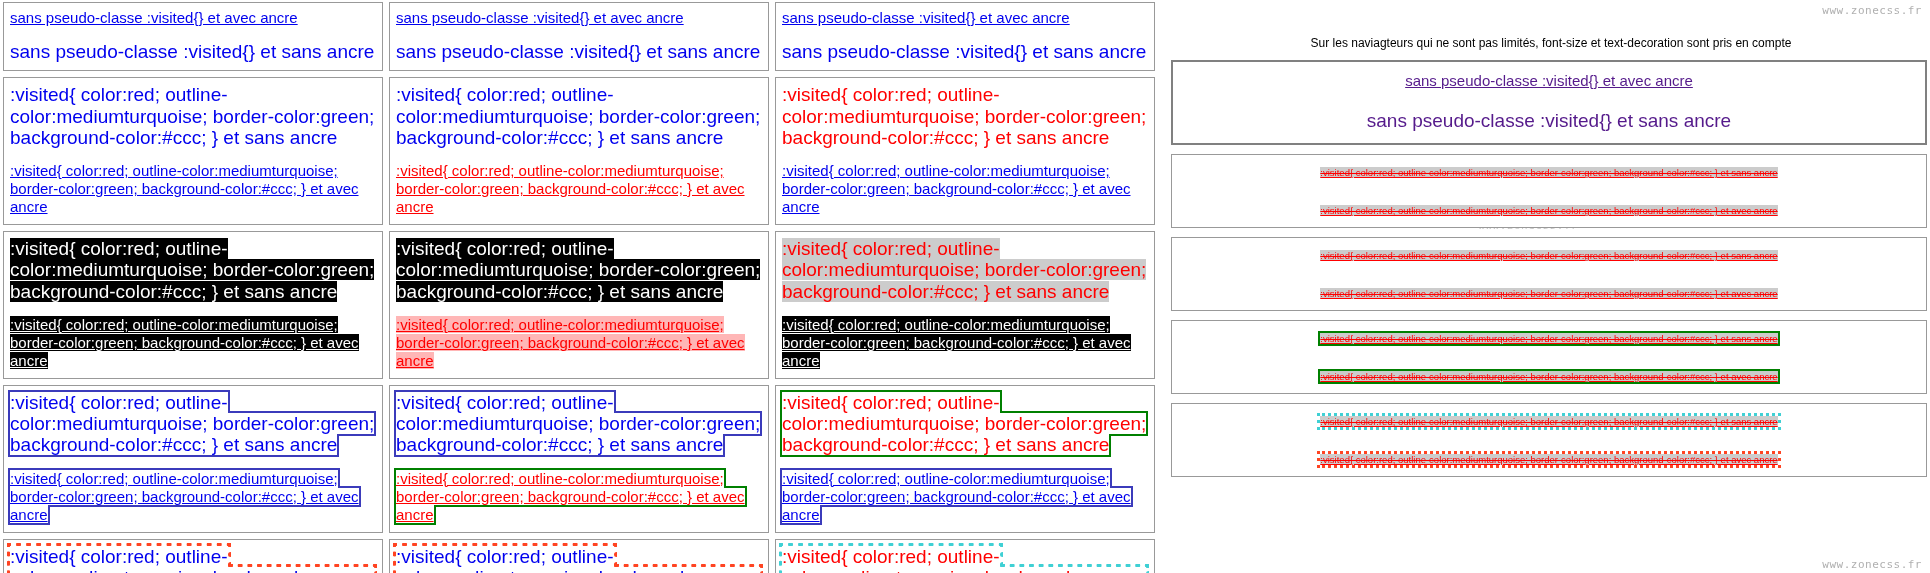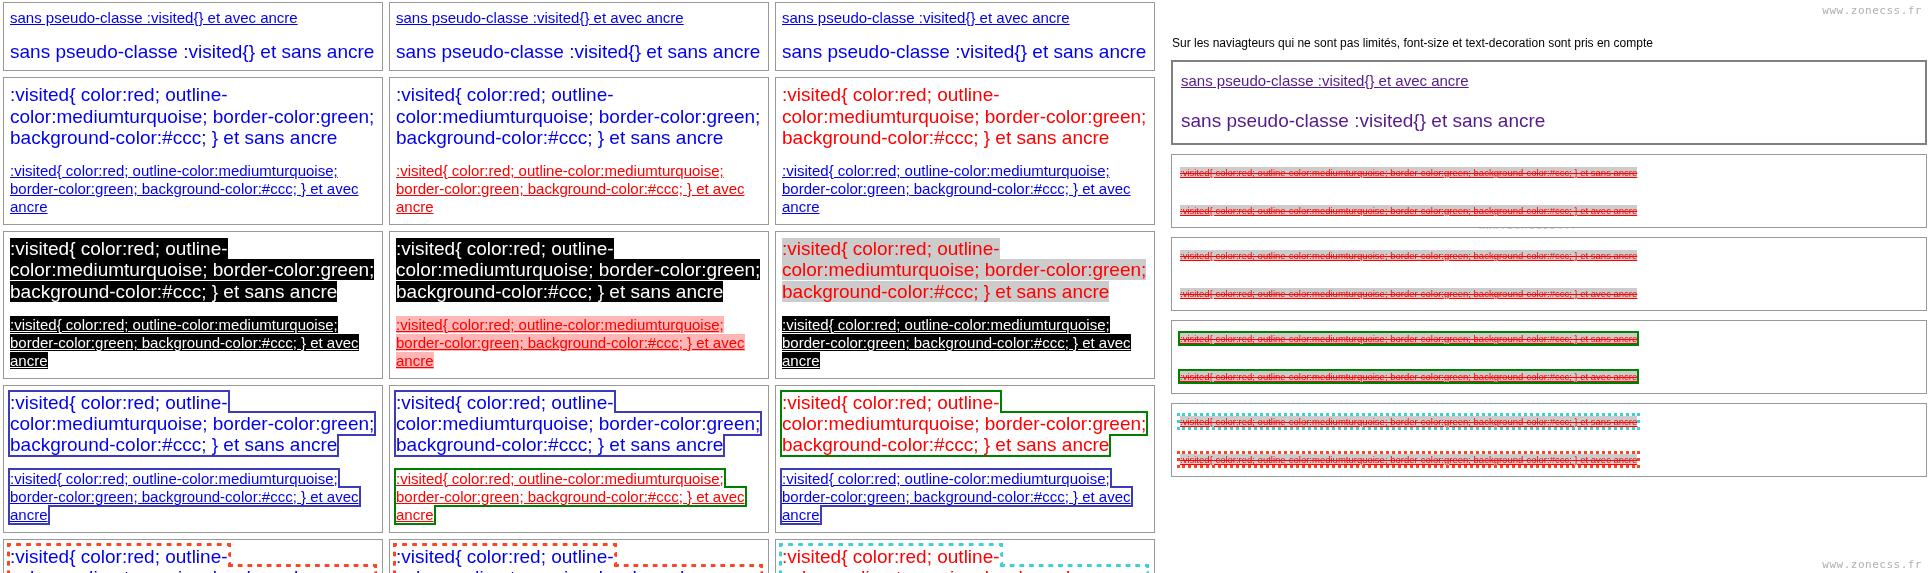--- a/index.html
+++ b/index.html
@@ -34,21 +34,21 @@
   
   .cols {
     position: absolute;
     left: 0; top: 0;
     width: 1930px;
     display: flex;
     align-items: flex-start;
   }
   .col { flex: 0 0 auto; }
   .col-1, .col-2, .col-3 { width: 386px; }
-  .col-4 { width: 772px; padding-left: 10px; box-sizing: border-box; }
+  .col-4 { width: 772px; padding-left: 10px; box-sizing: border-box; text-align: center; }
 
   
   .box {
     border: 1px solid #999;
     margin: 2px 3px 6px 3px;
     padding: 6px 6px 8px 6px;
     background: #fff;
     box-sizing: border-box;
   }
   .box.thick { border: 2px solid #808080; }

